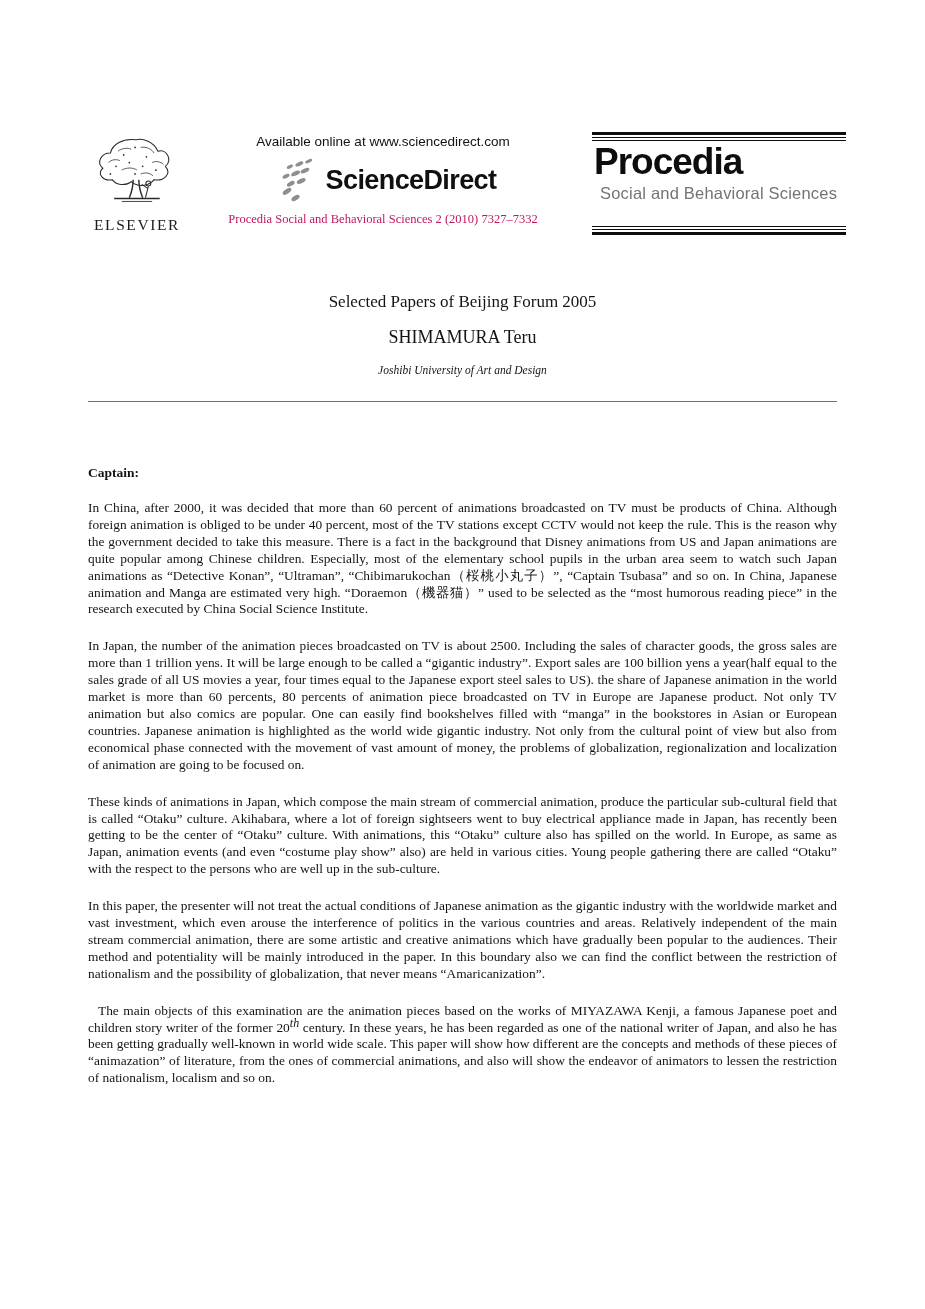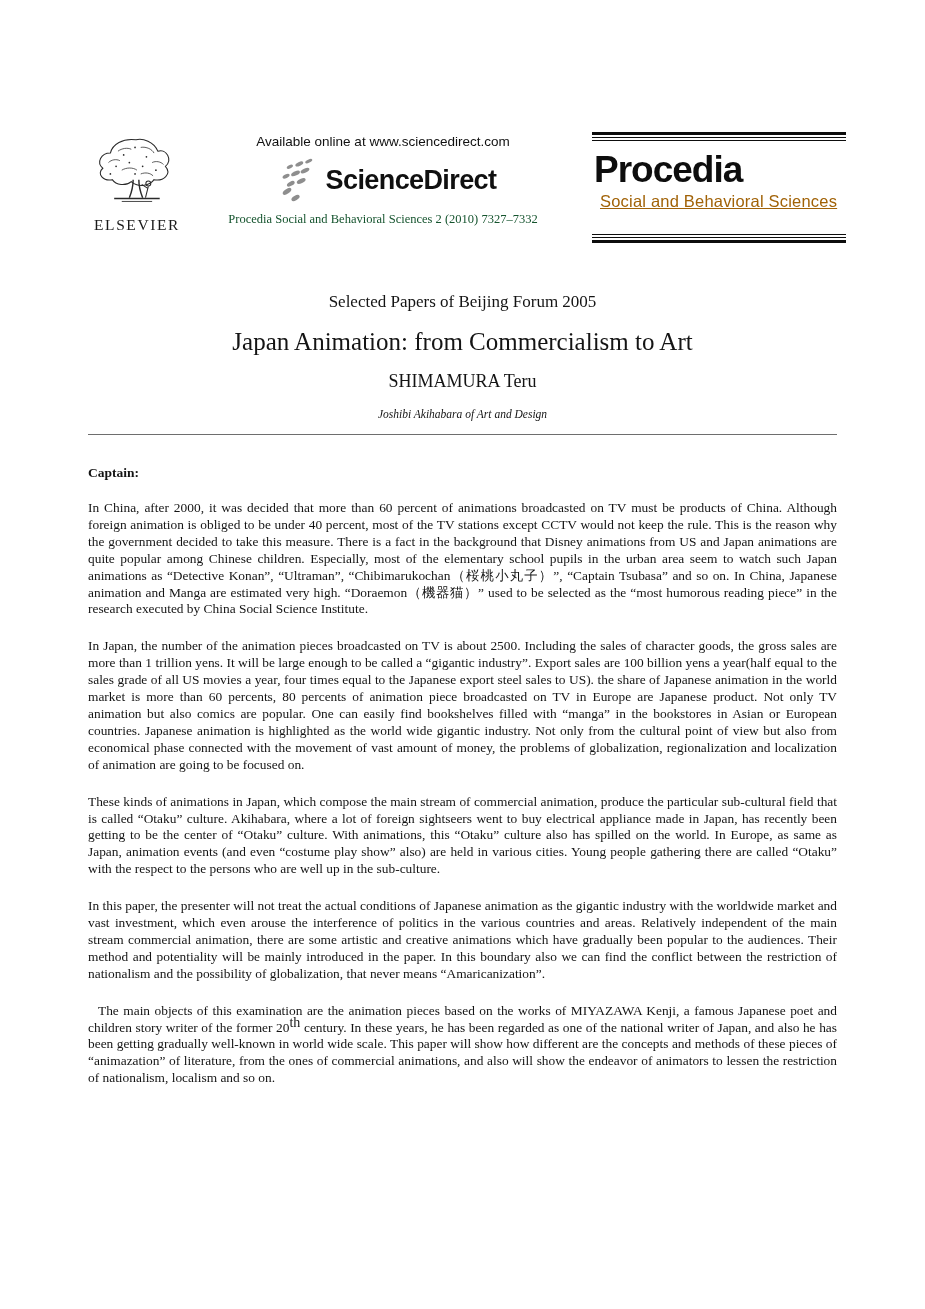--- a/index.html
+++ b/index.html
@@ -16,44 +16,44 @@
 
   
   .elsevier { position:absolute; left:84px; top:136px; width:96px; text-align:right; }
   .elsevier-word { font-size:15.5px; letter-spacing:1.6px; margin-top:2px; color:#1a1a1a; }
 
   .center-head { position:absolute; left:222px; top:134px; width:322px; text-align:center;
                  font-family:"Liberation Sans","DejaVu Sans",sans-serif; }
   .avail { font-size:13.5px; color:#101010; }
   .sd-logo { display:flex; align-items:center; justify-content:center; margin-top:5px; height:52px; }
   .sd-word { font-size:27px; font-weight:bold; letter-spacing:-0.6px; color:#101010; margin-left:4px;text-align:center; }
-  .jref { font-family:"Liberation Serif","DejaVu Serif",serif; font-size:12.5px; margin-top:6px; color:#14532d; }
+  .jref { font-family:"Liberation Serif","DejaVu Serif",serif; font-size:12.5px; margin-top:6px; color:#be185d; }
 
   .procedia { position:absolute; left:592px; top:132px; width:254px;
               font-family:"Liberation Sans","DejaVu Sans",sans-serif; }
   .bar { background:#0d0d0d; width:100%; }
   .h3 { height:3px; } .h1 { height:1px; } .g2 { margin-top:2px; }
   .proc-title { font-size:37px; font-weight:bold; letter-spacing:-1px; color:#0d0d0d;
-                line-height:1.05; margin-top:10px; padding-left:2px; }
-  .proc-sub { font-size:16.5px; color:#a16207; padding-left:8px; margin:2px 0 23px 0; letter-spacing:0.2px;text-decoration:underline; }
+                line-height:1.05; margin-top:2px; padding-left:2px; }
+  .proc-sub { font-size:16.5px; color:#737373; padding-left:8px; margin:2px 0 23px 0; letter-spacing:0.2px; }
 
   
   .title-block { position:absolute; left:88px; top:292px; width:749px; text-align:center;
-                 padding-bottom:14px; border-bottom:1.5px solid #6e6e6e; }
+                 padding-bottom:25px; border-bottom:1.5px solid #6e6e6e; }
   .series { font-size:17px; }
   .paper-title { font-size:25px; font-weight:normal; margin-top:16px; }
   .author { font-size:18px; margin-top:15px; }
   .affiliation { font-size:11.5px; font-style:italic; margin-top:16px; }
 
   
   .content { position:absolute; left:88px; top:465px; width:749px; }
   .abstract-label { font-size:13.5px; font-weight:bold; margin-bottom:19px; }
   .content p { font-size:13.4px; line-height:16.9px; text-align:justify; margin-bottom:20px; }
   .content p.indent { text-indent:10px; }
-  .content sup { font-size:14px; line-height:0; }
+  .content sup { font-size:12px; line-height:0;font-style:italic; }
 
   
   .page-footer { position:absolute; left:88px; top:1165px; width:760px; font-size:13px; line-height:17px; }
   .oa { font-size:11.8px; }
   .lic { font-size:11.8px; color:#3232e8; text-decoration:none; cursor:pointer; }
 </style>
 </head>
 <body>
 
 <div class="page">
@@ -112,23 +112,22 @@
     <div class="bar h1 g2"></div>
     <div class="proc-title">Procedia</div>
     <div class="proc-sub">Social and Behavioral Sciences</div>
     <div class="bar h1"></div>
     <div class="bar h1 g2"></div>
     <div class="bar h3 g2"></div>
   </div>
 
   <div class="title-block">
     <div class="series">Selected Papers of Beijing Forum 2005</div>
-    <div class="paper-title">Japan Animation: from Commercialism to Art</div>
     <div class="author">SHIMAMURA Teru</div>
-    <div class="affiliation">Joshibi Akihabara of Art and Design</div>
+    <div class="affiliation">Joshibi University of Art and Design</div>
   </div>
 
   <div class="content">
     <div class="abstract-label">Captain:</div>
     <p>In China, after 2000, it was decided that more than 60 percent of animations broadcasted on TV must be products of China. Although foreign animation is obliged to be under 40 percent, most of the TV stations except CCTV would not keep the rule. This is the reason why the government decided to take this measure. There is a fact in the background that Disney animations from US and Japan animations are quite popular among Chinese children. Especially, most of the elementary school pupils in the urban area seem to watch such Japan animations as “Detective Konan”, “Ultraman”, “Chibimarukochan（桜桃小丸子）”, “Captain Tsubasa” and so on. In China, Japanese animation and Manga are estimated very high. “Doraemon（機器猫）” used to be selected as the “most humorous reading piece” in the research executed by China Social Science Institute.</p>
     <p>In Japan, the number of the animation pieces broadcasted on TV is about 2500. Including the sales of character goods, the gross sales are more than 1 trillion yens. It will be large enough to be called a “gigantic industry”. Export sales are 100 billion yens a year(half equal to the sales grade of all US movies a year, four times equal to the Japanese export steel sales to US). the share of Japanese animation in the world market is more than 60 percents, 80 percents of animation piece broadcasted on TV in Europe are Japanese product. Not only TV animation but also comics are popular. One can easily find bookshelves filled with “manga” in the bookstores in Asian or European countries. Japanese animation is highlighted as the world wide gigantic industry. Not only from the cultural point of view but also from economical phase connected with the movement of vast amount of money, the problems of globalization, regionalization and localization of animation are going to be focused on.</p>
     <p>These kinds of animations in Japan, which compose the main stream of commercial animation, produce the particular sub-cultural field that is called “Otaku” culture. Akihabara, where a lot of foreign sightseers went to buy electrical appliance made in Japan, has recently been getting to be the center of “Otaku” culture. With animations, this “Otaku” culture also has spilled on the world. In Europe, as same as Japan, animation events (and even “costume play show” also) are held in various cities. Young people gathering there are called “Otaku” with the respect to the persons who are well up in the sub-culture.</p>
     <p>In this paper, the presenter will not treat the actual conditions of Japanese animation as the gigantic industry with the worldwide market and vast investment, which even arouse the interference of politics in the various countries and areas. Relatively independent of the main stream commercial animation, there are some artistic and creative animations which have gradually been popular to the audiences. Their method and potentiality will be mainly introduced in the paper. In this boundary also we can find the conflict between the restriction of nationalism and the possibility of globalization, that never means “Amaricanization”.</p>
     <p class="indent"><span>The main objects of this examination are the animation pieces based on the works of MIYAZAWA Kenji, a famous Japanese poet and children story writer of the former 20</span><sup>th</sup><span> century. In these years, he has been regarded as one of the national writer of Japan, and also he has been getting gradually well-known in world wide scale. This paper will show how different are the concepts and methods of these pieces of “animazation” of literature, from the ones of commercial animations, and also will show the endeavor of animators to lessen the restriction of nationalism, localism and so on.</span></p>
   </div>

